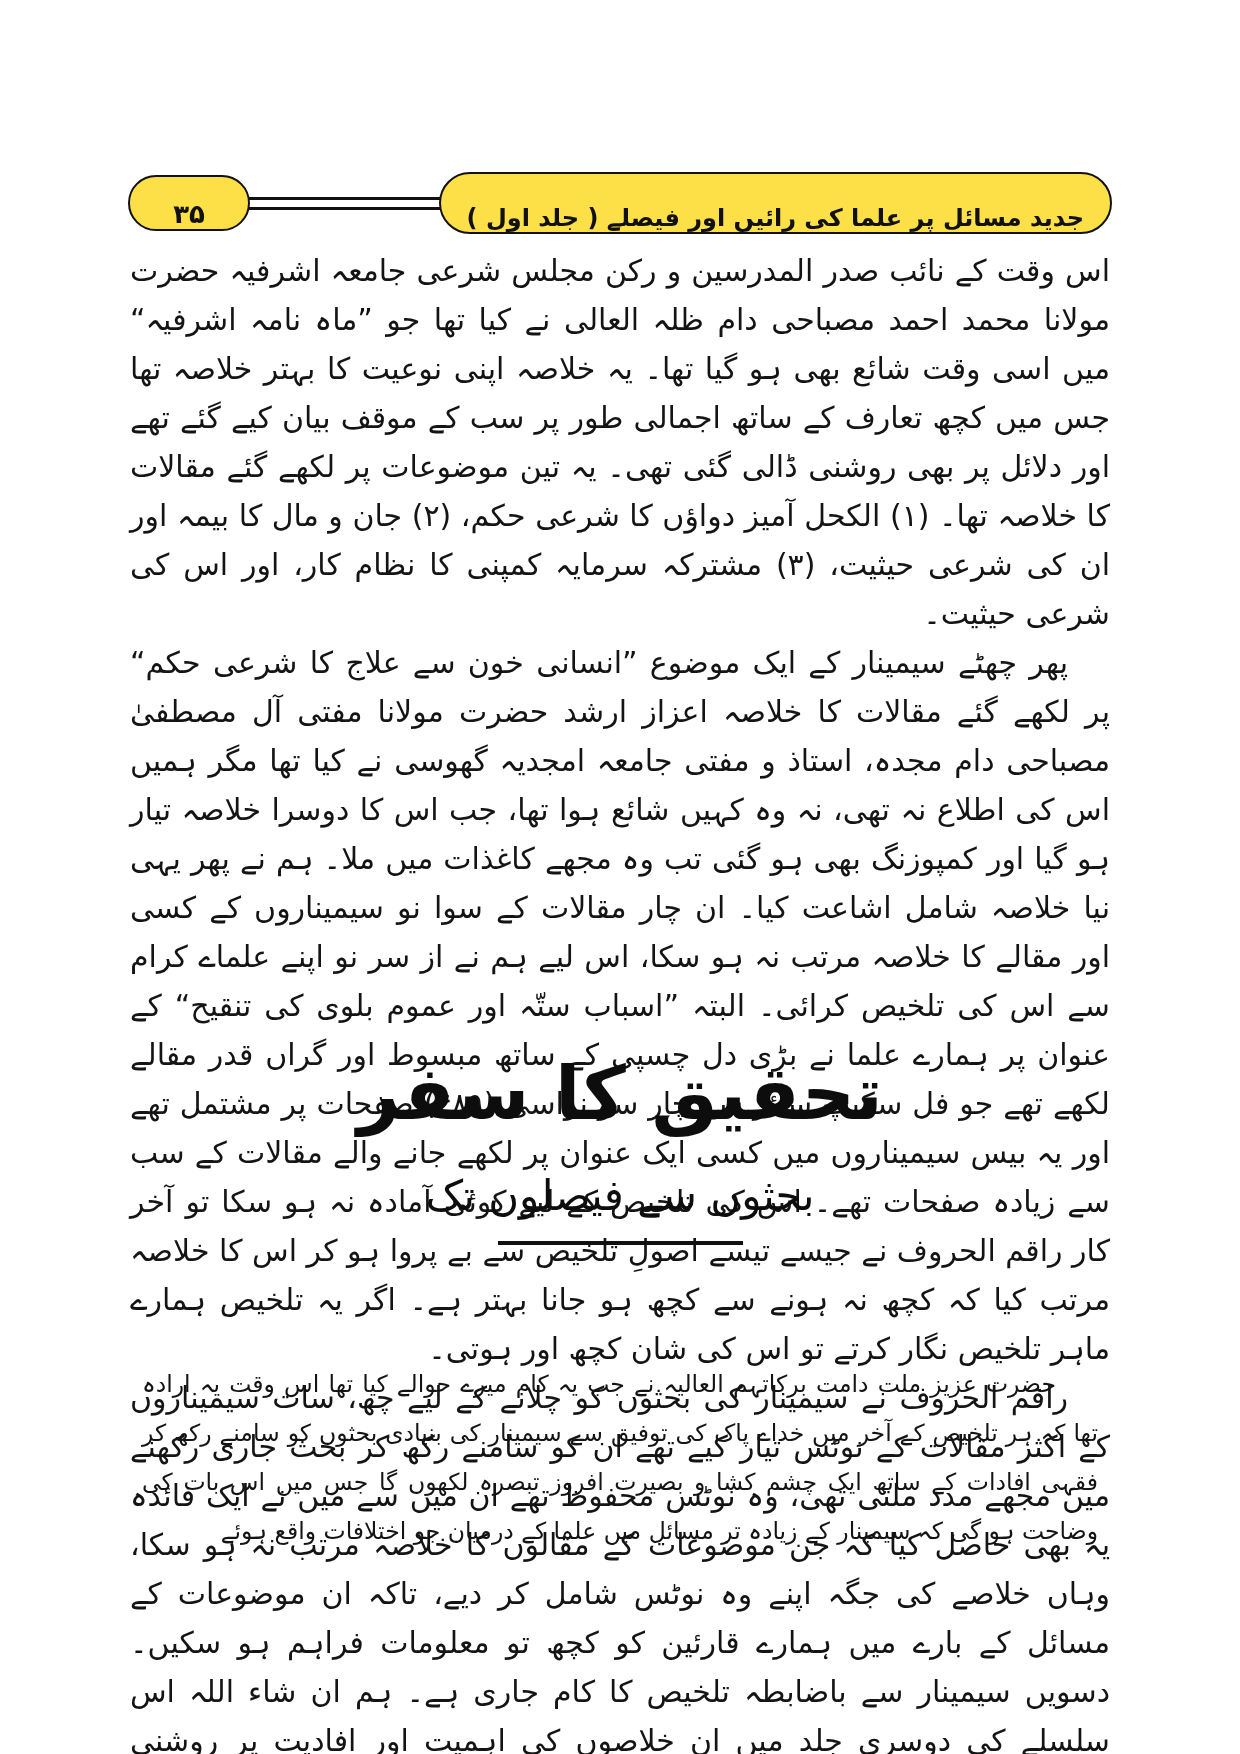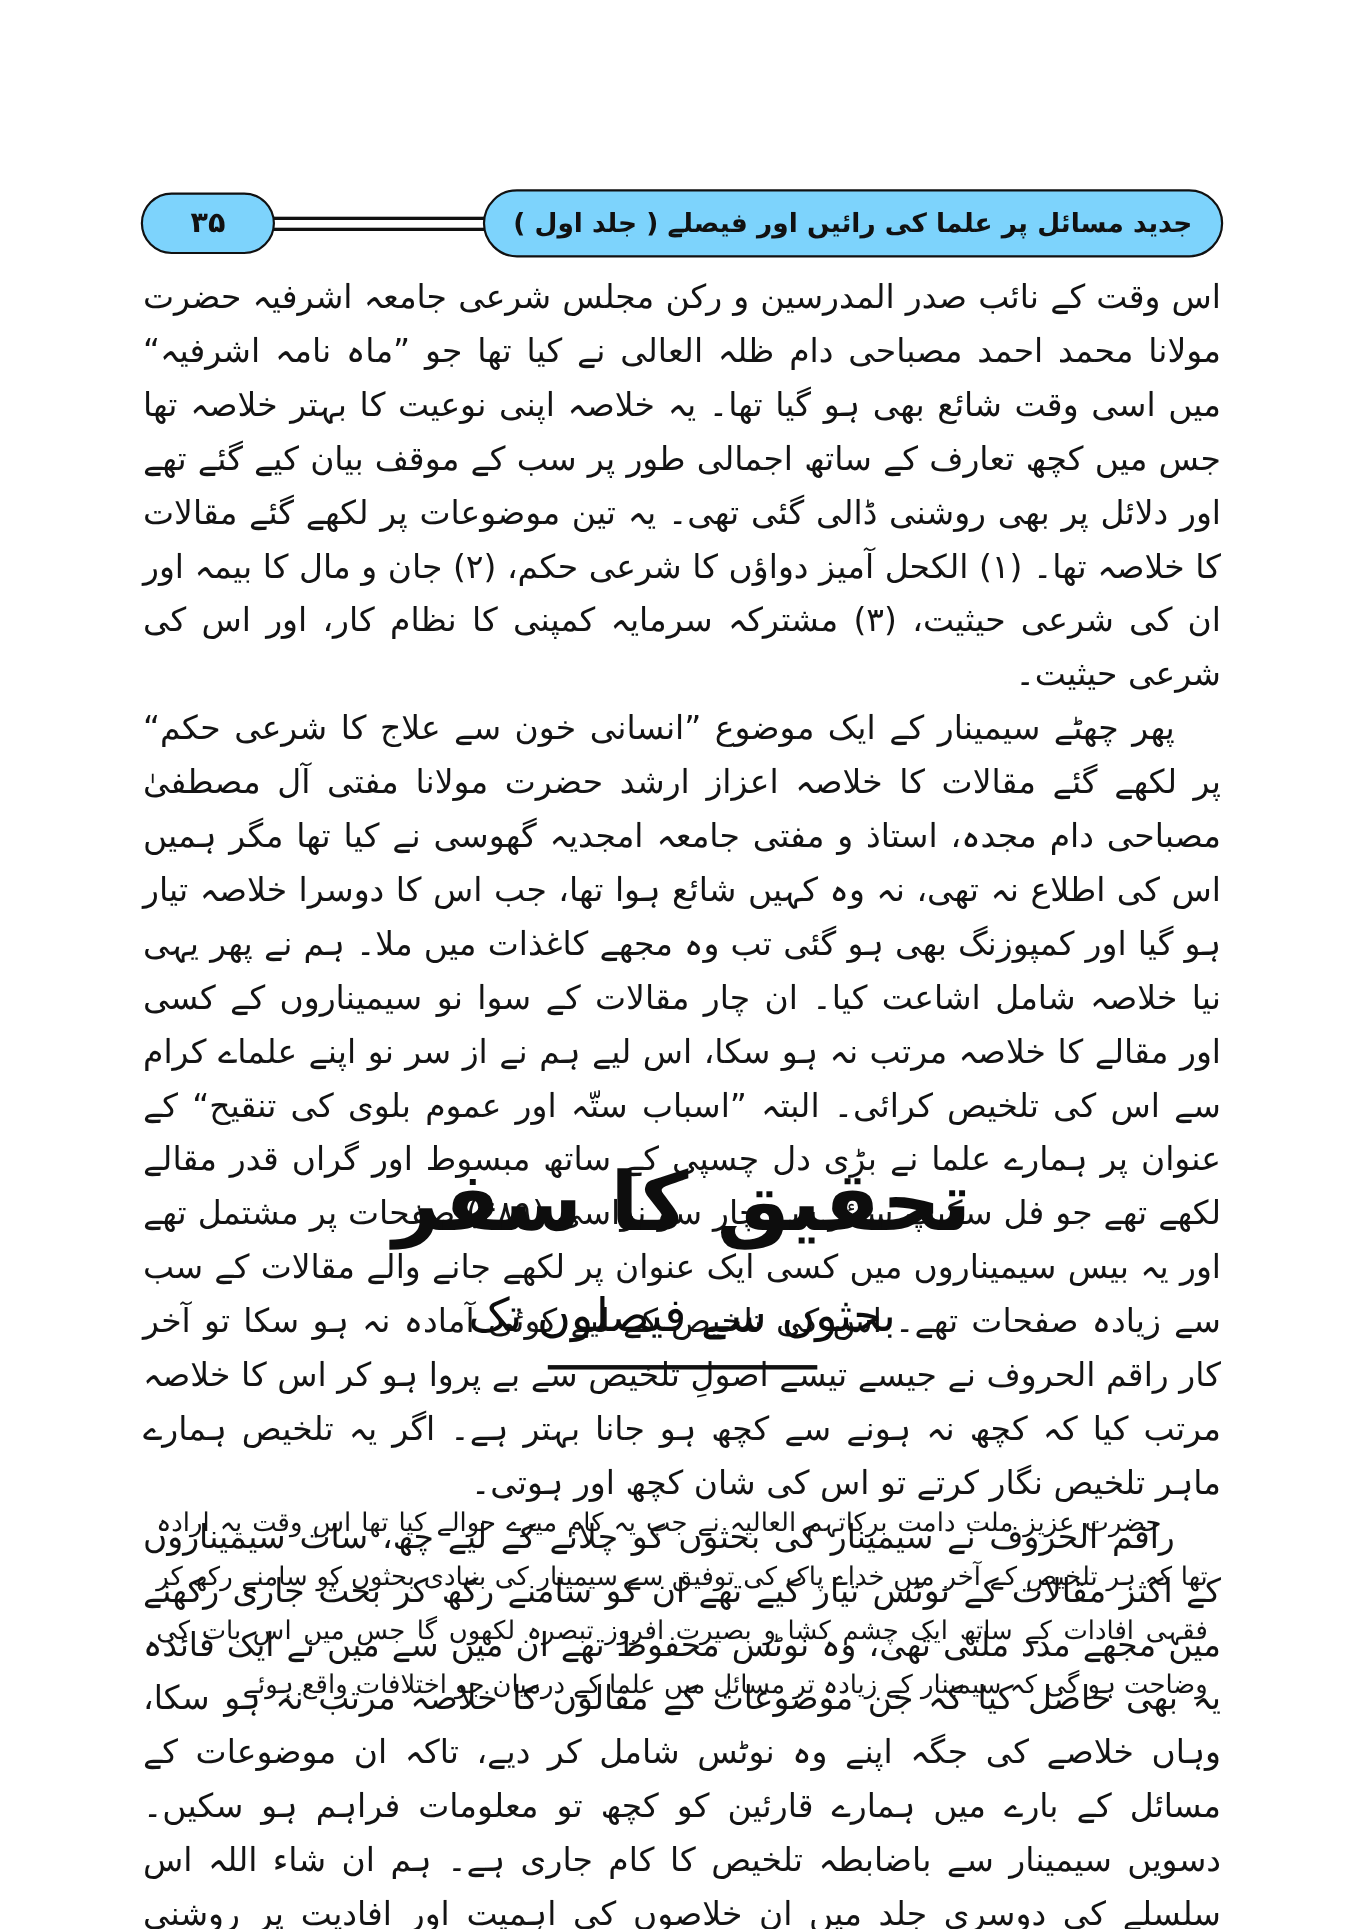--- a/index.html
+++ b/index.html
@@ -26,23 +26,23 @@
     right: 128px;
     left: 128px;
     height: 70px;
     display: flex;
     align-items: center;
     direction: rtl;
   }
   .capsule {
     border: 2.5px solid #111111;
     border-radius: 34px;
-    background: #7dd3fc;
+    background: #fde047;
     display: flex;
-    align-items: center;
+    align-items: flex-end;
     justify-content: center;
     box-sizing: border-box;
     z-index: 2;
   }
   .capsule.title-capsule {
     min-width: 455px;
     height: 62px;
     padding: 0 26px;
     font-size: 24px;
     font-weight: bold;

